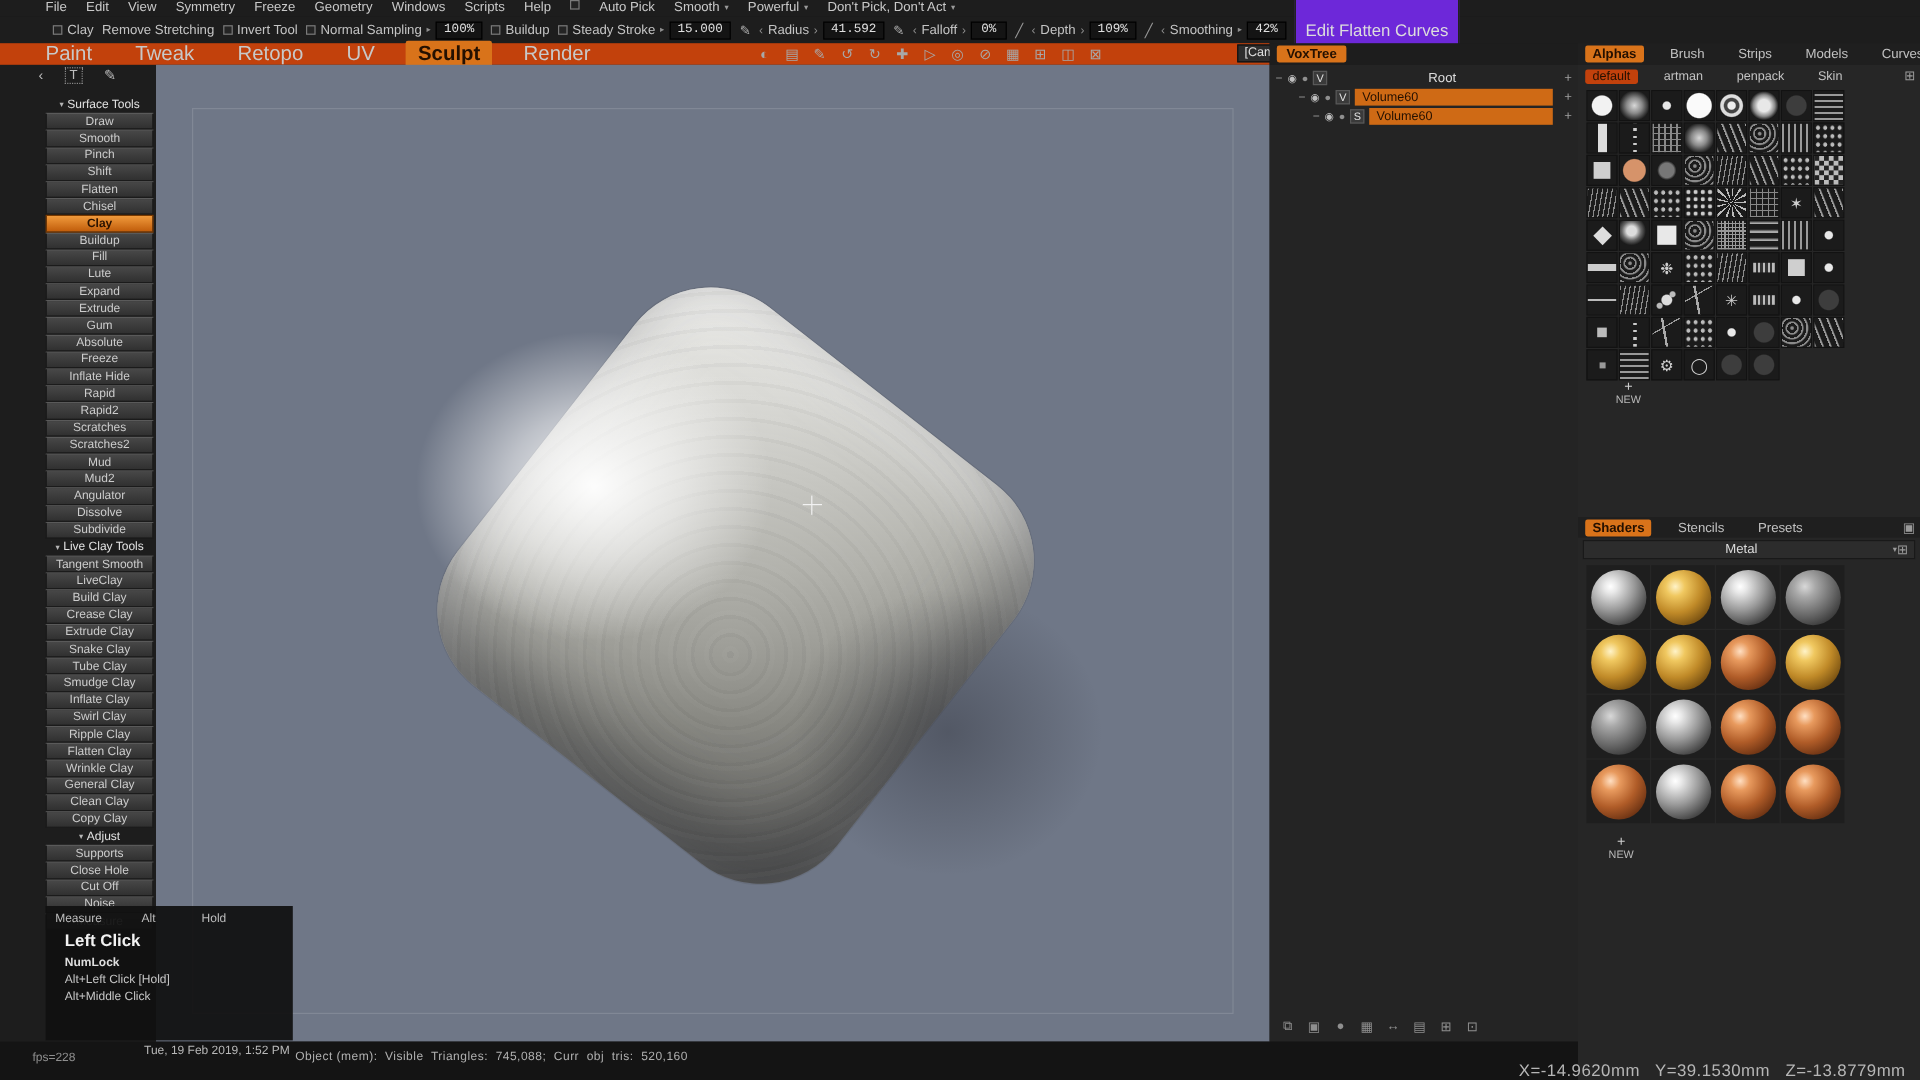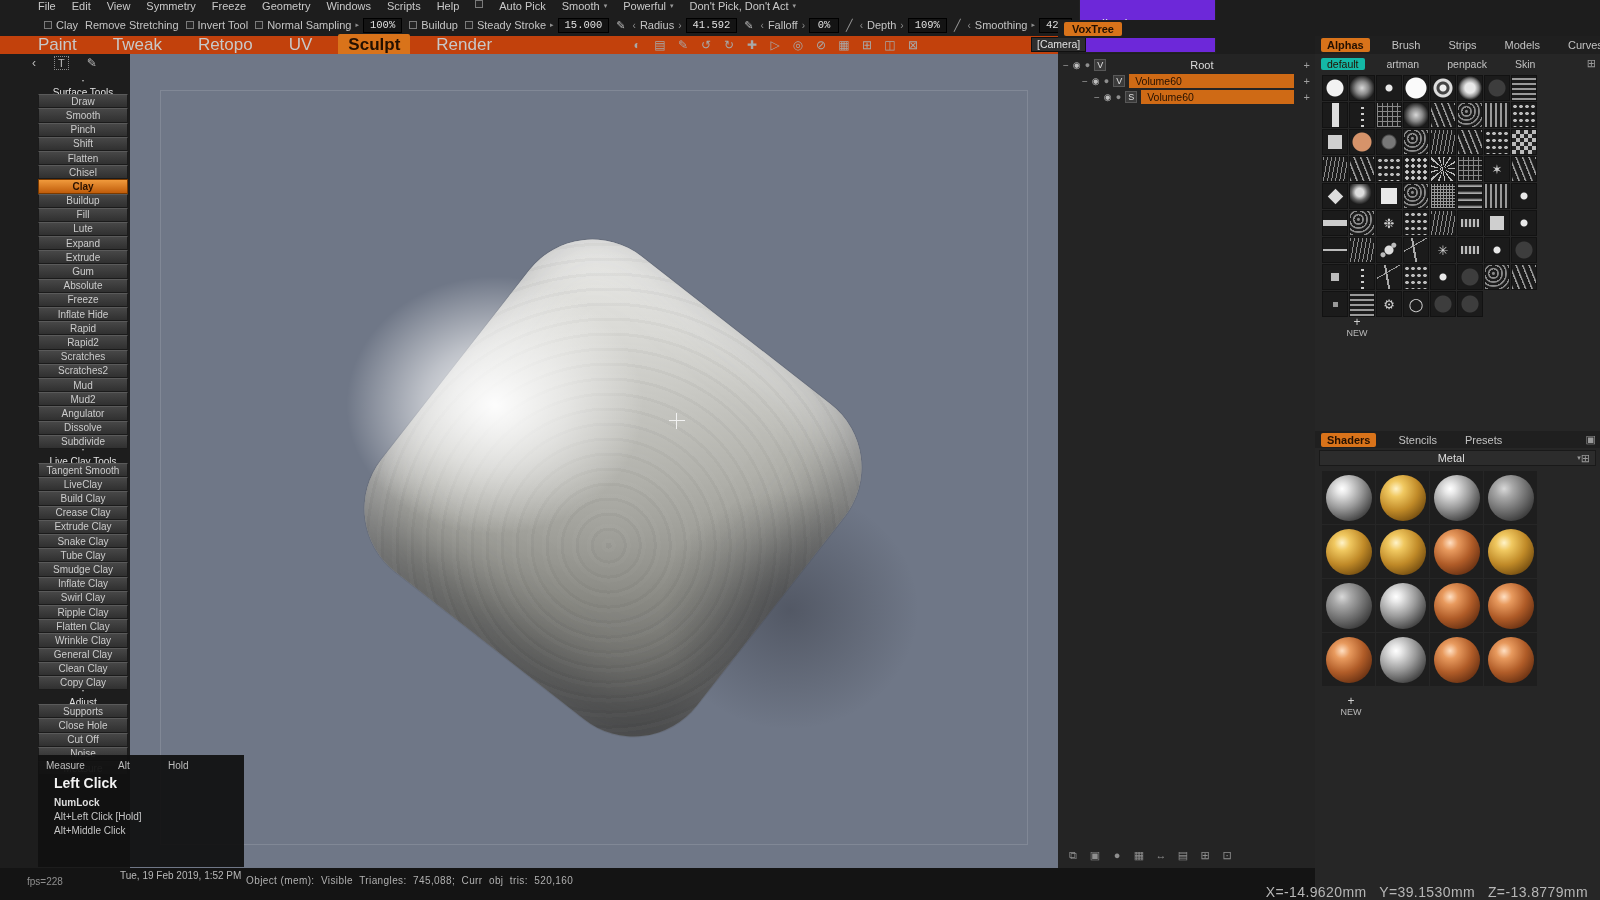--- a/index.html
+++ b/index.html
@@ -39,21 +39,21 @@
 
   
   .lefticons { position:absolute; left:32px; top:56px; display:flex; gap:18px; align-items:center; color:#bdbdbd; font-size:12px; }
   .ttool { border:1px dotted #8a8a8a; padding:0 3px; font-size:11px; }
 
   
   .toolpanel { position:absolute; left:38px; top:80px; width:90px; display:flex; flex-direction:column; }
   .lt-item { height:14.2px; display:flex; align-items:center; justify-content:center; gap:3px;
              background:linear-gradient(#474747,#303030); border:1px solid #1b1b1b; border-top-color:#5a5a5a;
              color:#cccccc; font-size:10px; white-space:nowrap; overflow:hidden; cursor:default; }
-  .lt-item.header { background:none; border:none; color:#e2e2e2;flex-direction:column; }
+  .lt-item.header { background:none; border:none; color:#e2e2e2; }
   .lt-item.selected { background:linear-gradient(#f09a3c,#c05c0a); border-color:#7a3a00; color:#2a1200; font-weight:bold; }
   .lt-caret { font-size:7px; color:#b5b5b5; }
   .lt-caret:empty { display:none; }
 
   
   .popup { position:absolute; left:38px; top:755px; width:206px; height:112px; background:rgba(17,17,17,0.94);
            z-index:6; padding:5px 8px; font-size:10px; color:#b9b9b9; }
   .popup-toprow { display:flex; gap:0; color:#bdbdbd; }
   .popup-action { width:72px; }
   .popup-key { width:50px; }
@@ -71,21 +71,21 @@
           background:repeating-radial-gradient(circle at 58% 62%, rgba(0,0,0,0.06) 0 3px, rgba(255,255,255,0.04) 3px 7px, transparent 7px 15px); }
   .blob-hl { position:absolute; left:215px; top:221px; width:300px; height:260px; border-radius:50%; pointer-events:none;
           background:radial-gradient(ellipse at center, rgba(255,255,255,0.96) 0%, rgba(255,255,255,0.55) 34%, rgba(255,255,255,0) 70%); }
   .blob-shade { position:absolute; left:520px; top:426px; width:280px; height:260px; border-radius:50%; pointer-events:none;
           background:radial-gradient(ellipse at center, rgba(40,42,50,0.40) 0%, rgba(40,42,50,0) 65%); }
   .crosshair { position:absolute; left:539px; top:359px; width:16px; height:16px; }
   .crosshair::before { content:""; position:absolute; left:0; top:7px; width:16px; height:1px; background:#f2f2f2; }
   .crosshair::after  { content:""; position:absolute; left:7px; top:0; width:1px; height:16px; background:#f2f2f2; }
 
   
-  .vtabbar { position:absolute; left:1058px; top:20px; width:257px; height:18px; background:#1d1d1d; display:flex; align-items:center; padding-left:6px; }
+  .vtabbar { position:absolute; left:1058px; top:36px; width:257px; height:18px; background:#1d1d1d; display:flex; align-items:center; padding-left:6px; }
   .voxtab { background:#d9731a; color:#241000; font-size:11px; font-weight:bold; padding:1px 8px; border-radius:2px; }
   .voxpanel { position:absolute; left:1058px; top:54px; width:257px; height:814px; background:#242424; }
   .vrow { display:flex; align-items:center; height:16px; font-size:10px; color:#b5b5b5; padding:0 5px; gap:4px; }
   .vrow.root { margin-top:3px; }
   .vrow.ind1 { padding-left:24px; }
   .vrow.ind2 { padding-left:36px; }
   .vminus { color:#9a9a9a; }
   .veye { font-size:9px; color:#bfbfbf; }
   .vsphere { font-size:9px; color:#8f8f8f; }
   .vbadge { font-size:9px; color:#e0e0e0; background:#3a3a3a; border:1px solid #585858; line-height:10px; padding:0 2px; }
@@ -98,21 +98,21 @@
   
   .texpanel { position:absolute; left:1315px; top:36px; width:285px; height:864px; background:#262626; }
   .textabs { position:absolute; left:0; top:0; width:285px; height:18px; background:#1f1f1f;
              display:flex; align-items:center; gap:2px; padding:0 4px 0 6px; font-size:11px; color:#c2c2c2; }
   .textab { padding:1px 6px; }
   .textab.active { background:#d9731a; color:#241000; font-weight:bold; border-radius:2px; }
   .tabicon { margin-left:auto; color:#9a9a9a; font-size:11px; }
   .subtabs { position:absolute; left:0; top:19px; width:285px; height:17px;
              display:flex; align-items:center; gap:2px; padding:0 4px 0 6px; font-size:10.5px; color:#c2c2c2; }
   .subtab { padding:0 6px; }
-  .subtab.active { background:#14b8a6; color:#241000; border-radius:2px; }
+  .subtab.active { background:#c2410c; color:#241000; border-radius:2px; }
   .alphagrid { position:absolute; left:7px; top:39px; display:grid; grid-template-columns:repeat(8,26px); grid-auto-rows:26px; gap:1px; }
   .a-cell { background:#1b1b1b; border:1px solid #121212; display:flex; align-items:center; justify-content:center;
             color:#cfcfcf; font-size:13px; position:relative; overflow:hidden; }
   .a-glyph { line-height:1; }
   .a-disc    { background:radial-gradient(circle,#f2f2f2 0 8px,#1b1b1b 9px); }
   .a-discbig { background:radial-gradient(circle,#fafafa 0 10px,#1b1b1b 11px); }
   .a-discsoft{ background:radial-gradient(circle,#e8e8e8 0 5px,#8a8a8a 9px,#1b1b1b 12px); }
   .a-soft    { background:radial-gradient(circle,#d8d8d8 0,#8a8a8a 38%,#1b1b1b 75%); }
   .a-dot     { background:radial-gradient(circle,#e8e8e8 0 3px,#1b1b1b 4px); }
   .a-darkdot { background:radial-gradient(circle,#777 0 6px,#1b1b1b 8px); }

